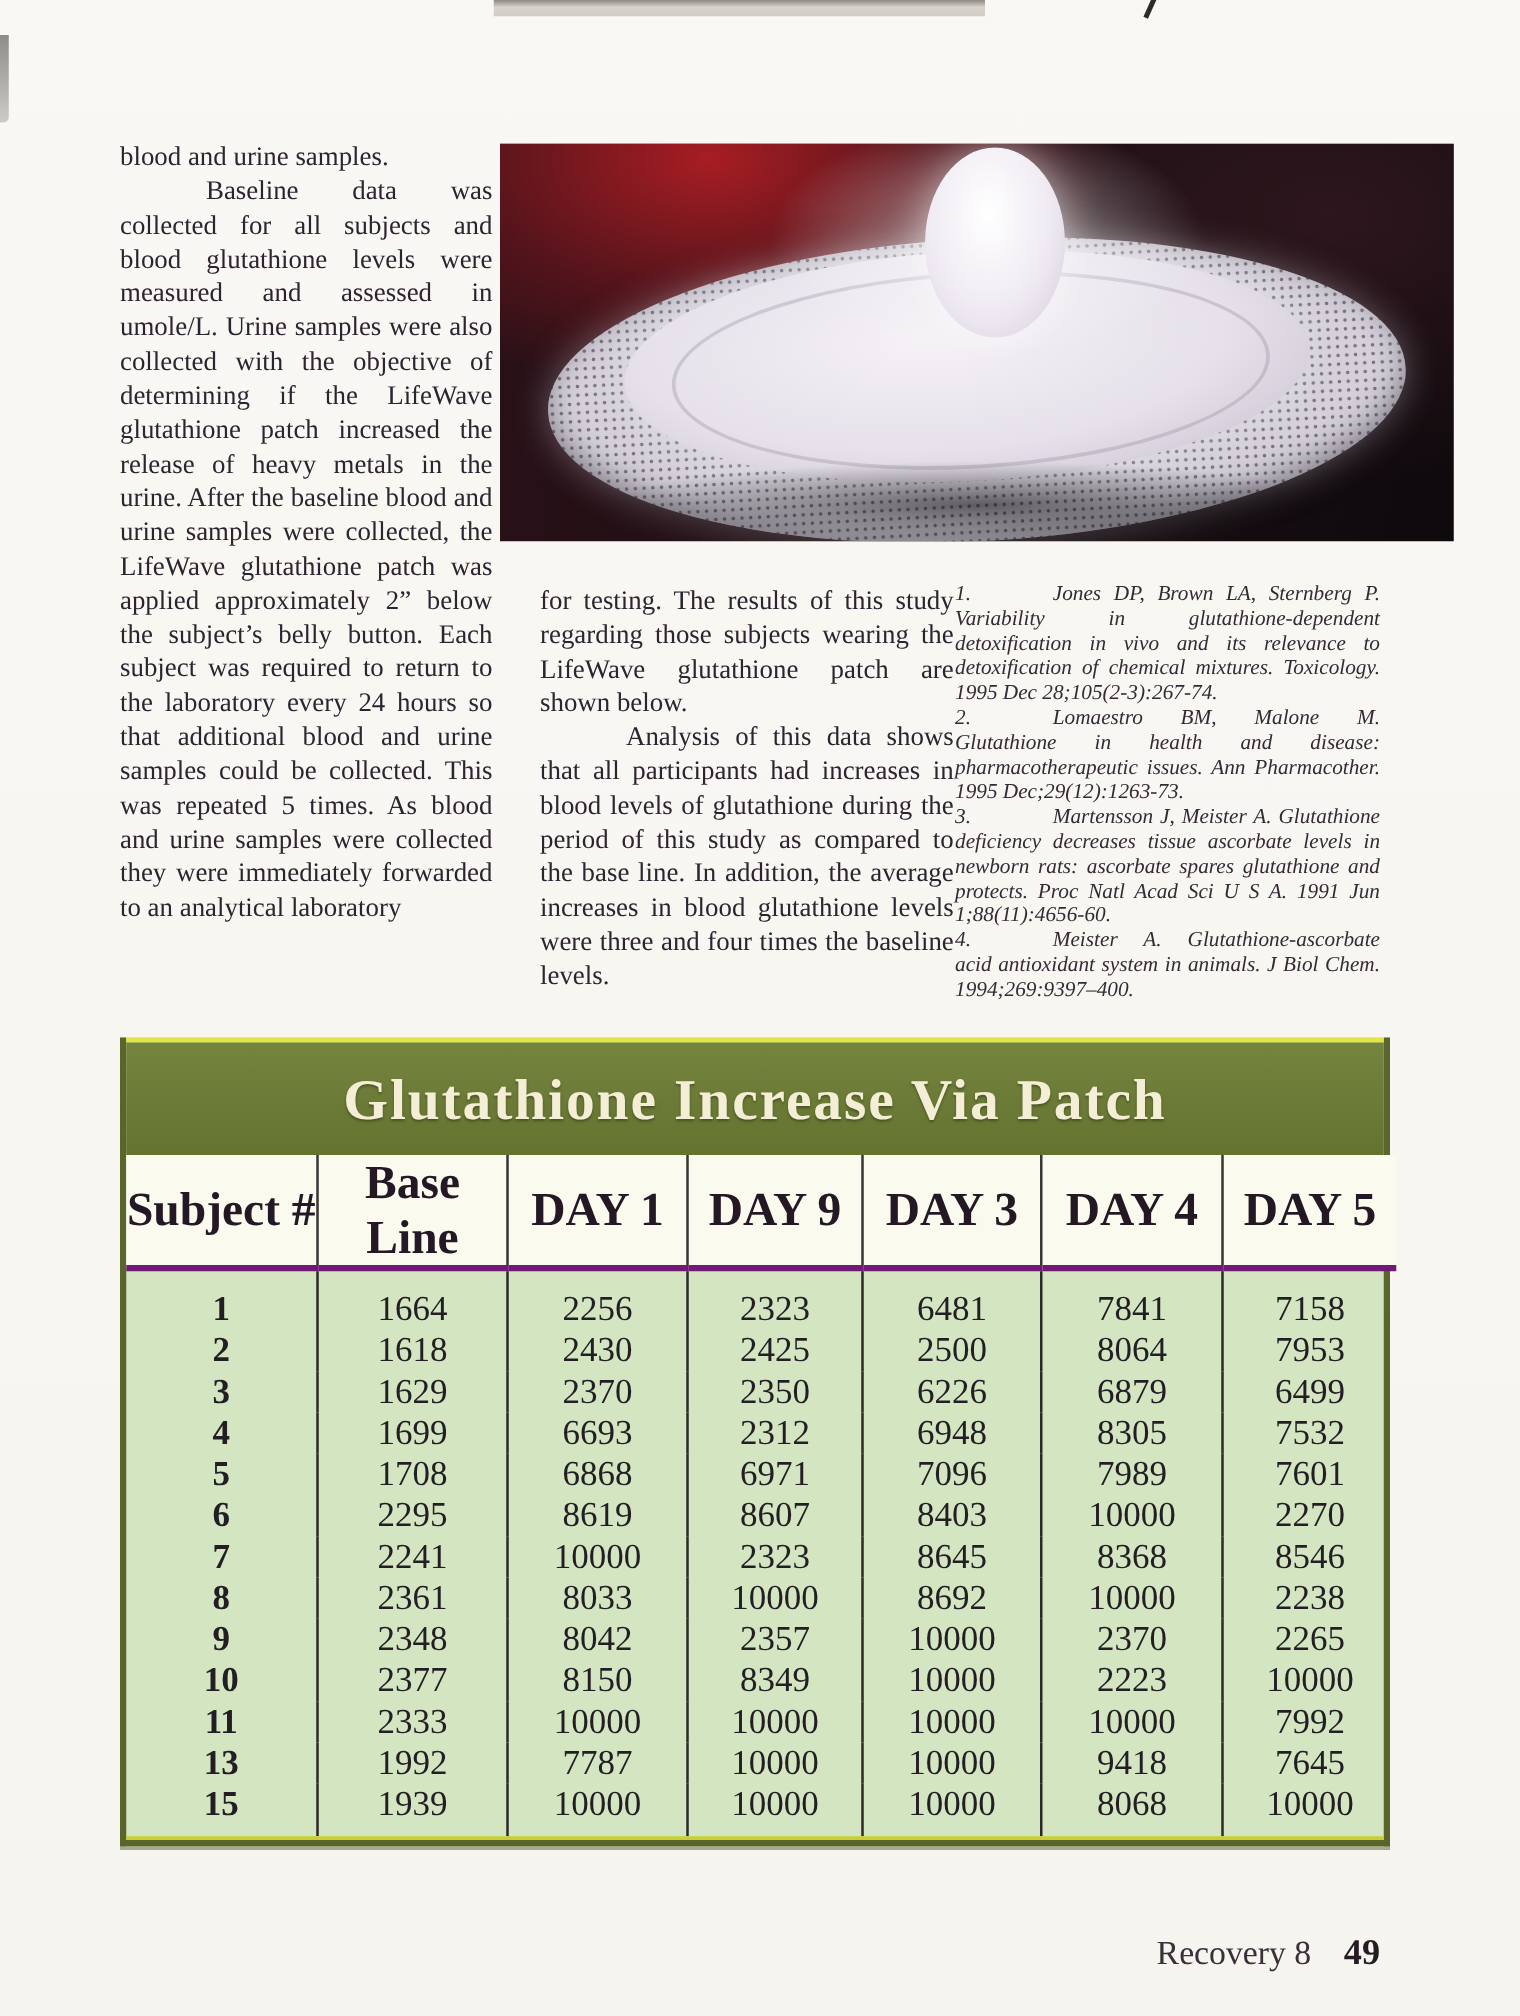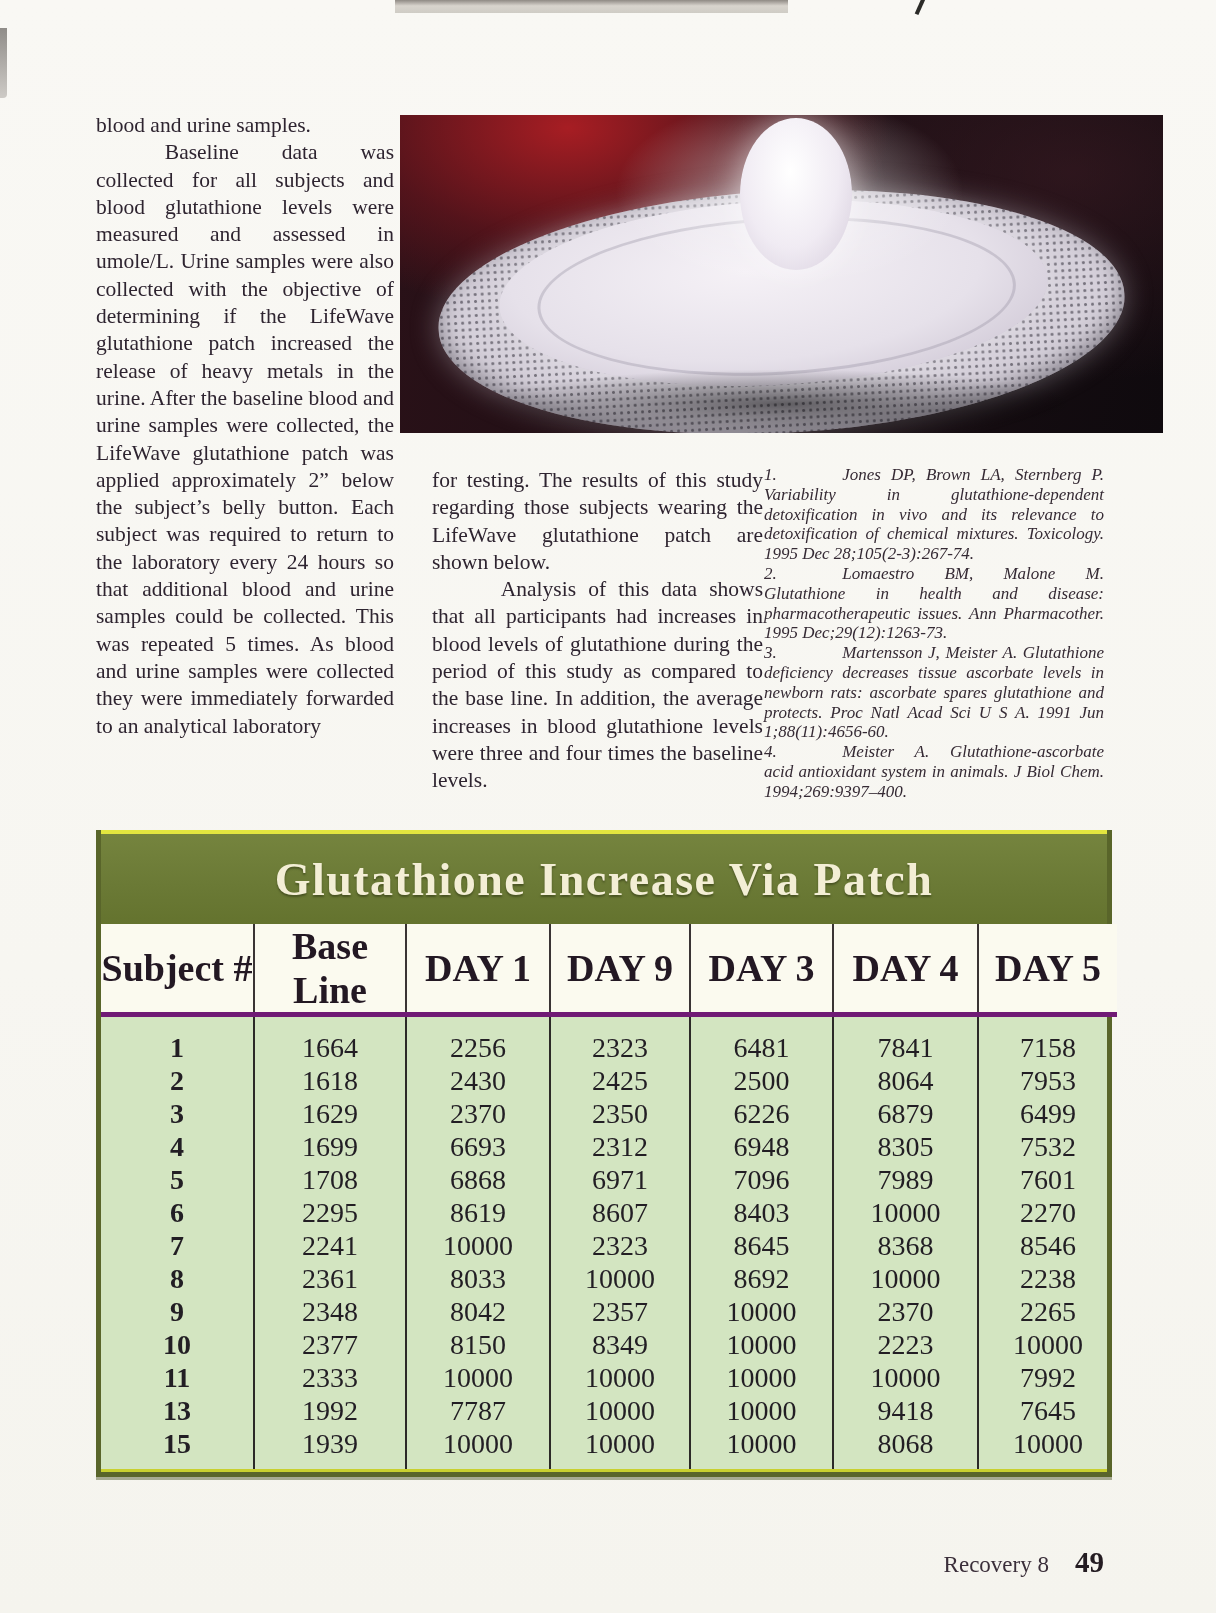--- a/index.html
+++ b/index.html
@@ -64,21 +64,21 @@
   .gtable th + th { border-left:2px solid #3a3434; }
   .gtable td { height:33px; font-size:28px; color:#221e24; text-align:center; vertical-align:middle; line-height:33px; }
   .gtable td + td { border-left:2px solid #2c2a28; }
   .gtable tbody tr:first-child td { padding-top:14px; }
   .gtable tbody tr:last-child td { padding-bottom:9px; }
   .gtable td.subj { font-weight:bold; }
   .accent-bottom { height:3px; background:#c9d02f; }
 
   
   .footer { position:absolute; top:1527px; right:112px; display:flex; align-items:baseline; gap:26px; }
-  .footer .journal { font-size:23px; color:#3b2f3a; }
+  .footer .journal { font-size:27px; color:#3b2f3a; }
   .footer .pagenum { font-size:29px; font-weight:bold; color:#241c22;margin-top:19px; }
 </style>
 </head>
 <body>
 
 <div class="page">
 
   <div class="scan-strip-top">
     <div class="scan-slash"></div>
   </div>

